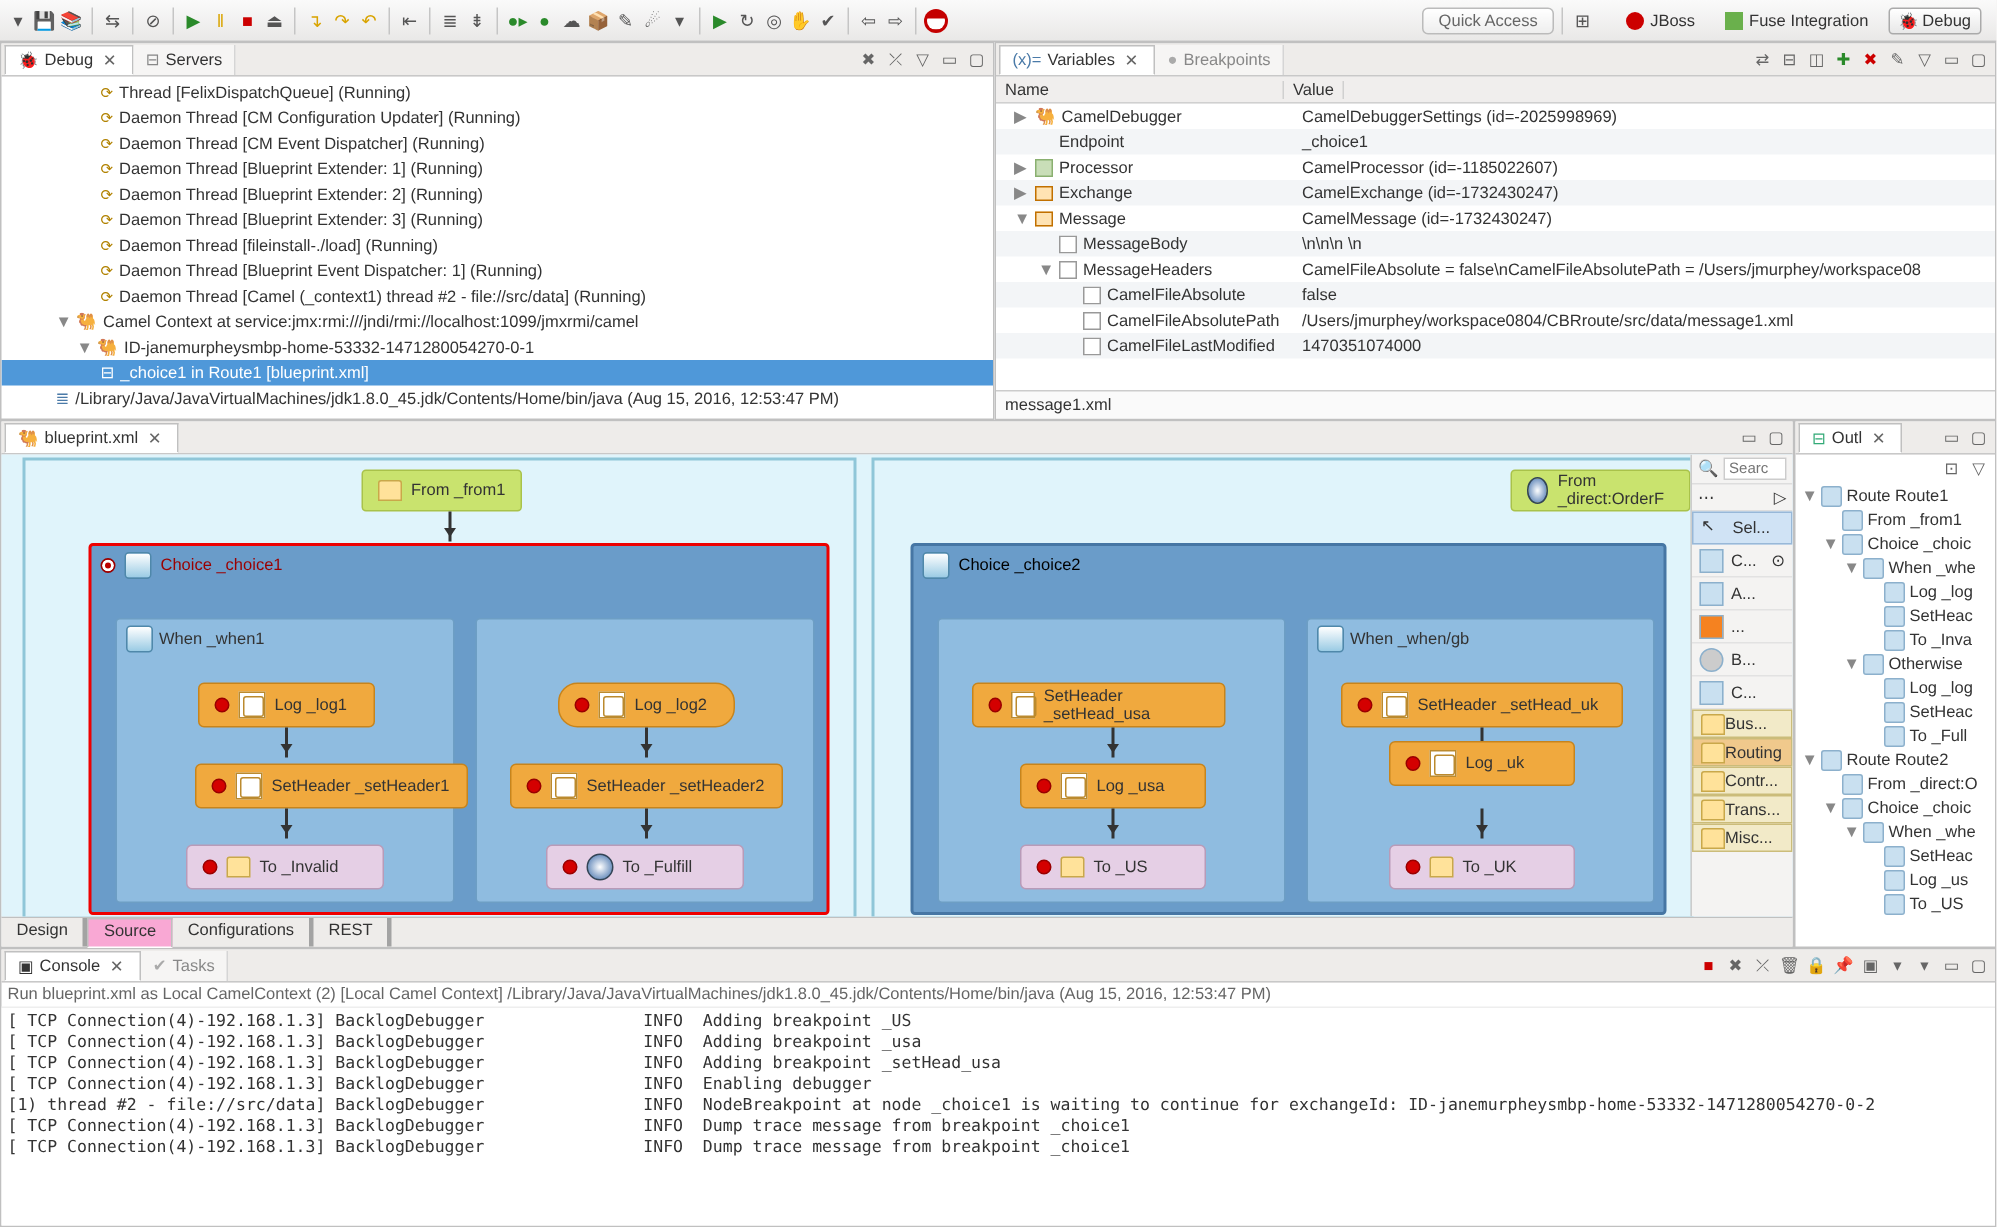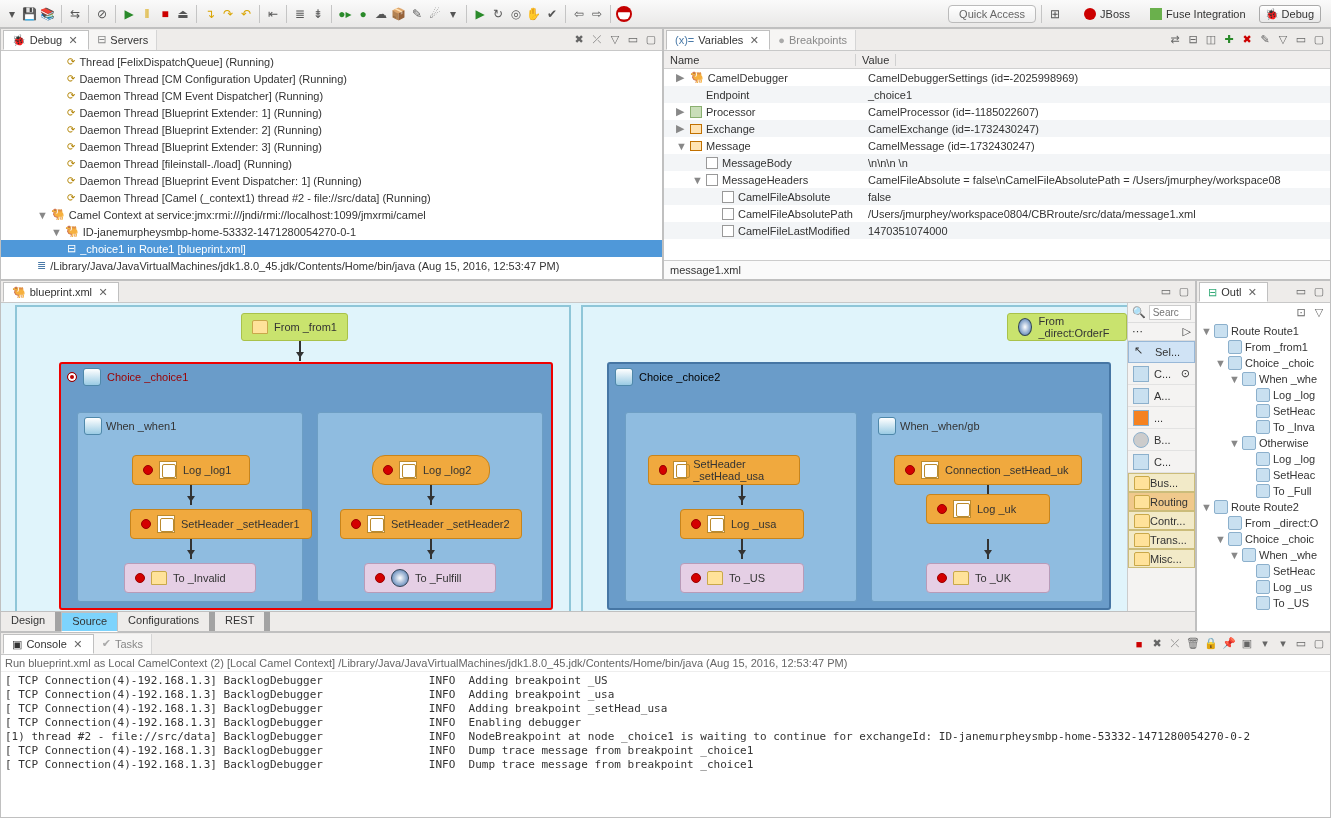--- a/index.html
+++ b/index.html
@@ -74,22 +74,22 @@
 .palette { position:absolute; right:0; top:0; width:68px; bottom:0; background:#f4f3f2; border-left:1px solid #ccc; }
 .pal-head { display:flex; align-items:center; padding:2px 4px; border-bottom:1px solid #ddd; gap:3px;}
 .pal-head input { width: 100%; border:1px solid #ccc; padding:1px 3px; font-size:10px; }
 .pal-row { display:flex; align-items:center; gap:5px; padding:3px 5px; height:22px; border-bottom:1px solid #e2e2e2; cursor:pointer; font-size:11px;}
 .pal-row .pi { width:16px; height:16px; display:inline-block; background:#c9e0f0; border:1px solid #8cb0cc; }
 .pal-row.sel { background:#d0e3f5; border:1px solid #98b8d8; }
 .pal-cat { background:#f2eac8; border:1px solid #cbbc7a; height:19px; display:flex; align-items:center; padding:0 5px; cursor:pointer; font-size:11px;}
 .pal-cat.sel { background:#f0c98c; }
 
 .editor-bottom-tabs { display:flex; border-top:1px solid #c0c0c0; background:#eeecea; height:20px; }
-.ebt { padding:2px 10px; border-right:6px solid #a3a3a3; cursor:pointer; font-size:11px;}
-.ebt.active { background:#7dd3fc; border:1px solid #c0c0c0; border-bottom:1px solid #fff; margin-bottom:-1px; }
+.ebt { padding:2px 10px; border-right:3px solid #a3a3a3; cursor:pointer; font-size:11px;}
+.ebt.active { background:#f9a8d4; border:1px solid #c0c0c0; border-bottom:1px solid #fff; margin-bottom:-1px; }
 
 .outline-panel { flex:1; }
 .outline-tree { overflow:auto; flex:1; padding:2px 0; }
 .out-row { display:flex; align-items:center; height:16px; gap:3px; cursor:pointer; white-space:nowrap; font-size:11px;}
 .out-chev { width:10px; color:#888; display:inline-block; text-align:center;}
 .oi { width:14px; height:14px; display:inline-block; background:#c9e0f0; border:1px solid #8cb0cc; border-radius:2px; }
 
 .console-panel { flex:1; }
 .console-text { flex:1; overflow:auto; font-family: Menlo, monospace; font-size:11px; padding:2px 4px; line-height:14px; white-space:pre; background:#fff;}
 
@@ -443,21 +443,21 @@
         <div class="from-node" style="left:424px;top:6px;">
               <span style="width:18px;height:18px;background:radial-gradient(#fff,#3a6aa8);border-radius:50%;display:inline-block;border:1px solid #345;"></span>
               <span>From _direct:OrderF</span>
             </div>
         <div class="choice-node" style="left:24px;top:55px;width:504px;height:248px;">
           <div class="choice-title">
                 <span class="disk-ico"></span>
                 <span style="color:#000;">Choice _choice2</span>
               </div>
           <div class="when-box" style="left:16px;top:48px;width:232px;height:190px;">
-            <div class="node-pill node-orange" style="left:22px;top:42px;width:152px;">
+            <div class="node-pill node-orange" style="left:22px;top:42px;width:169px;">
                   <span class="bp"></span>
                   <span class="cfg-ico"></span>
                   <span>SetHeader _setHead_usa</span>
                 </div>
             <div class="arrow" style="left:115px;top:72px;height:20px;"></div>
             <div class="node-pill node-orange" style="left:54px;top:96px;width:124px;">
                   <span class="bp"></span>
                   <span class="cfg-ico"></span>
                   <span>Log _usa</span>
                 </div>
@@ -469,21 +469,21 @@
                 </div>
           </div>
           <div class="when-box" style="left:262px;top:48px;width:232px;height:190px;">
             <div class="when-title">
                   <span class="disk-ico"></span>
                   <span>When _when/gb</span>
                 </div>
             <div class="node-pill node-orange" style="left:22px;top:42px;width:188px;">
                   <span class="bp"></span>
                   <span class="cfg-ico"></span>
-                  <span>Connection _setHead_uk</span>
+                  <span>SetHeader _setHead_uk</span>
                 </div>
             <div class="arrow" style="left:115px;top:72px;height:20px;"></div>
             <div class="node-pill node-orange" style="left:54px;top:81px;width:124px;">
                   <span class="bp"></span>
                   <span class="cfg-ico"></span>
                   <span>Log _uk</span>
                 </div>
             <div class="arrow" style="left:115px;top:126px;height:20px;"></div>
             <div class="node-pill node-purple" style="left:54px;top:150px;width:124px;">
                   <span class="bp"></span>

